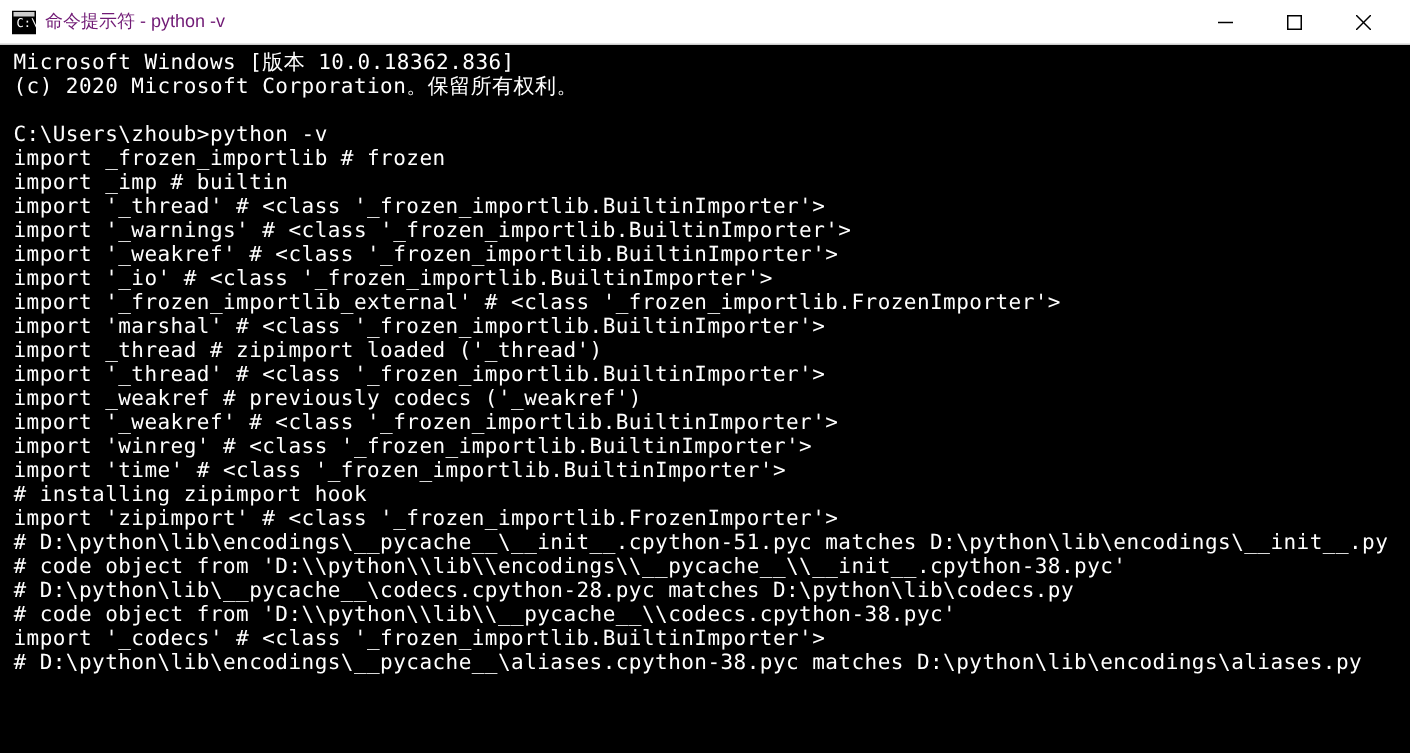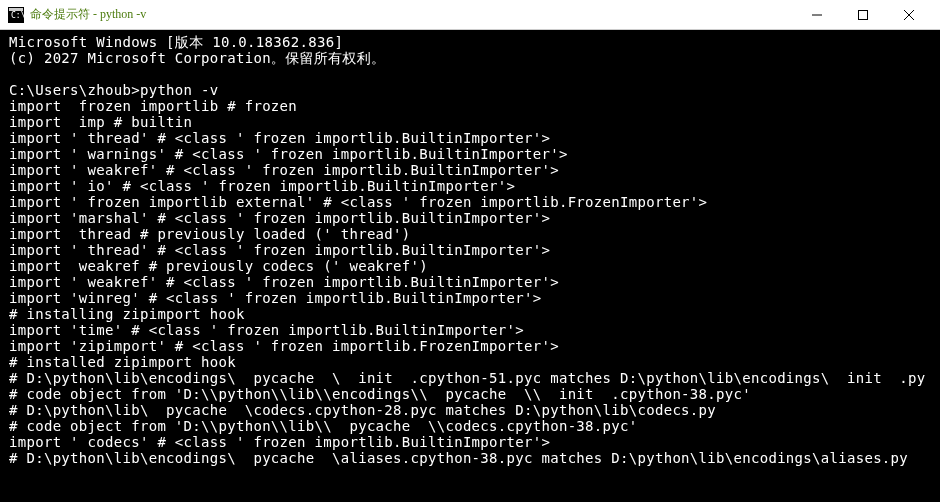--- a/index.html
+++ b/index.html
@@ -30,22 +30,22 @@
       align-items: center;
       justify-content: center;
     }
     .titlebar-icon svg {
       width: 16px;
       height: 16px;
     }
     .titlebar-title {
       flex: 1;
       font-size: 12px;
-      color: #4d7c0f;
-      font-family: Liberation Serif, serif;
+      color: #701a75;
+      font-family: Liberation Sans, sans-serif;
     }
     .titlebar-controls {
       display: flex;
       gap: 0;
     }
     .titlebar-btn {
       width: 46px;
       height: 30px;
       display: flex;
       align-items: center;
@@ -100,39 +100,38 @@
       <svg width="10" height="10" viewBox="0 0 10 10">
           <line x1="0" y1="0" x2="10" y2="10" stroke="#000" stroke-width="1"></line>
           <line x1="10" y1="0" x2="0" y2="10" stroke="#000" stroke-width="1"></line>
         </svg>
     </div>
   </div>
 </div>
 
 <div class="terminal" id="terminal-container">
     <div class="line">Microsoft Windows [版本 10.0.18362.836]</div>
-    <div class="line">(c) 2027 Microsoft Corporation。保留所有权利。</div>
+    <div class="line">(c) 2020 Microsoft Corporation。保留所有权利。</div>
     <div class="blank-line"></div>
     <div class="line">C:\Users\zhoub&gt;python -v</div>
     <div class="line">import _frozen_importlib # frozen</div>
     <div class="line">import _imp # builtin</div>
     <div class="line">import '_thread' # &lt;class '_frozen_importlib.BuiltinImporter'&gt;</div>
     <div class="line">import '_warnings' # &lt;class '_frozen_importlib.BuiltinImporter'&gt;</div>
     <div class="line">import '_weakref' # &lt;class '_frozen_importlib.BuiltinImporter'&gt;</div>
     <div class="line">import '_io' # &lt;class '_frozen_importlib.BuiltinImporter'&gt;</div>
     <div class="line">import '_frozen_importlib_external' # &lt;class '_frozen_importlib.FrozenImporter'&gt;</div>
     <div class="line">import 'marshal' # &lt;class '_frozen_importlib.BuiltinImporter'&gt;</div>
-    <div class="line">import _thread # previously loaded ('_thread')</div>
+    <div class="line">import _thread # zipimport loaded ('_thread')</div>
     <div class="line">import '_thread' # &lt;class '_frozen_importlib.BuiltinImporter'&gt;</div>
     <div class="line">import _weakref # previously codecs ('_weakref')</div>
     <div class="line">import '_weakref' # &lt;class '_frozen_importlib.BuiltinImporter'&gt;</div>
     <div class="line">import 'winreg' # &lt;class '_frozen_importlib.BuiltinImporter'&gt;</div>
+    <div class="line">import 'time' # &lt;class '_frozen_importlib.BuiltinImporter'&gt;</div>
     <div class="line"># installing zipimport hook</div>
-    <div class="line">import 'time' # &lt;class '_frozen_importlib.BuiltinImporter'&gt;</div>
     <div class="line">import 'zipimport' # &lt;class '_frozen_importlib.FrozenImporter'&gt;</div>
-    <div class="line"># installed zipimport hook</div>
     <div class="line"># D:\python\lib\encodings\__pycache__\__init__.cpython-51.pyc matches D:\python\lib\encodings\__init__.py</div>
     <div class="line"># code object from 'D:\\python\\lib\\encodings\\__pycache__\\__init__.cpython-38.pyc'</div>
     <div class="line"># D:\python\lib\__pycache__\codecs.cpython-28.pyc matches D:\python\lib\codecs.py</div>
     <div class="line"># code object from 'D:\\python\\lib\\__pycache__\\codecs.cpython-38.pyc'</div>
     <div class="line">import '_codecs' # &lt;class '_frozen_importlib.BuiltinImporter'&gt;</div>
     <div class="line"># D:\python\lib\encodings\__pycache__\aliases.cpython-38.pyc matches D:\python\lib\encodings\aliases.py</div>
   </div>
 
 </body></html>

